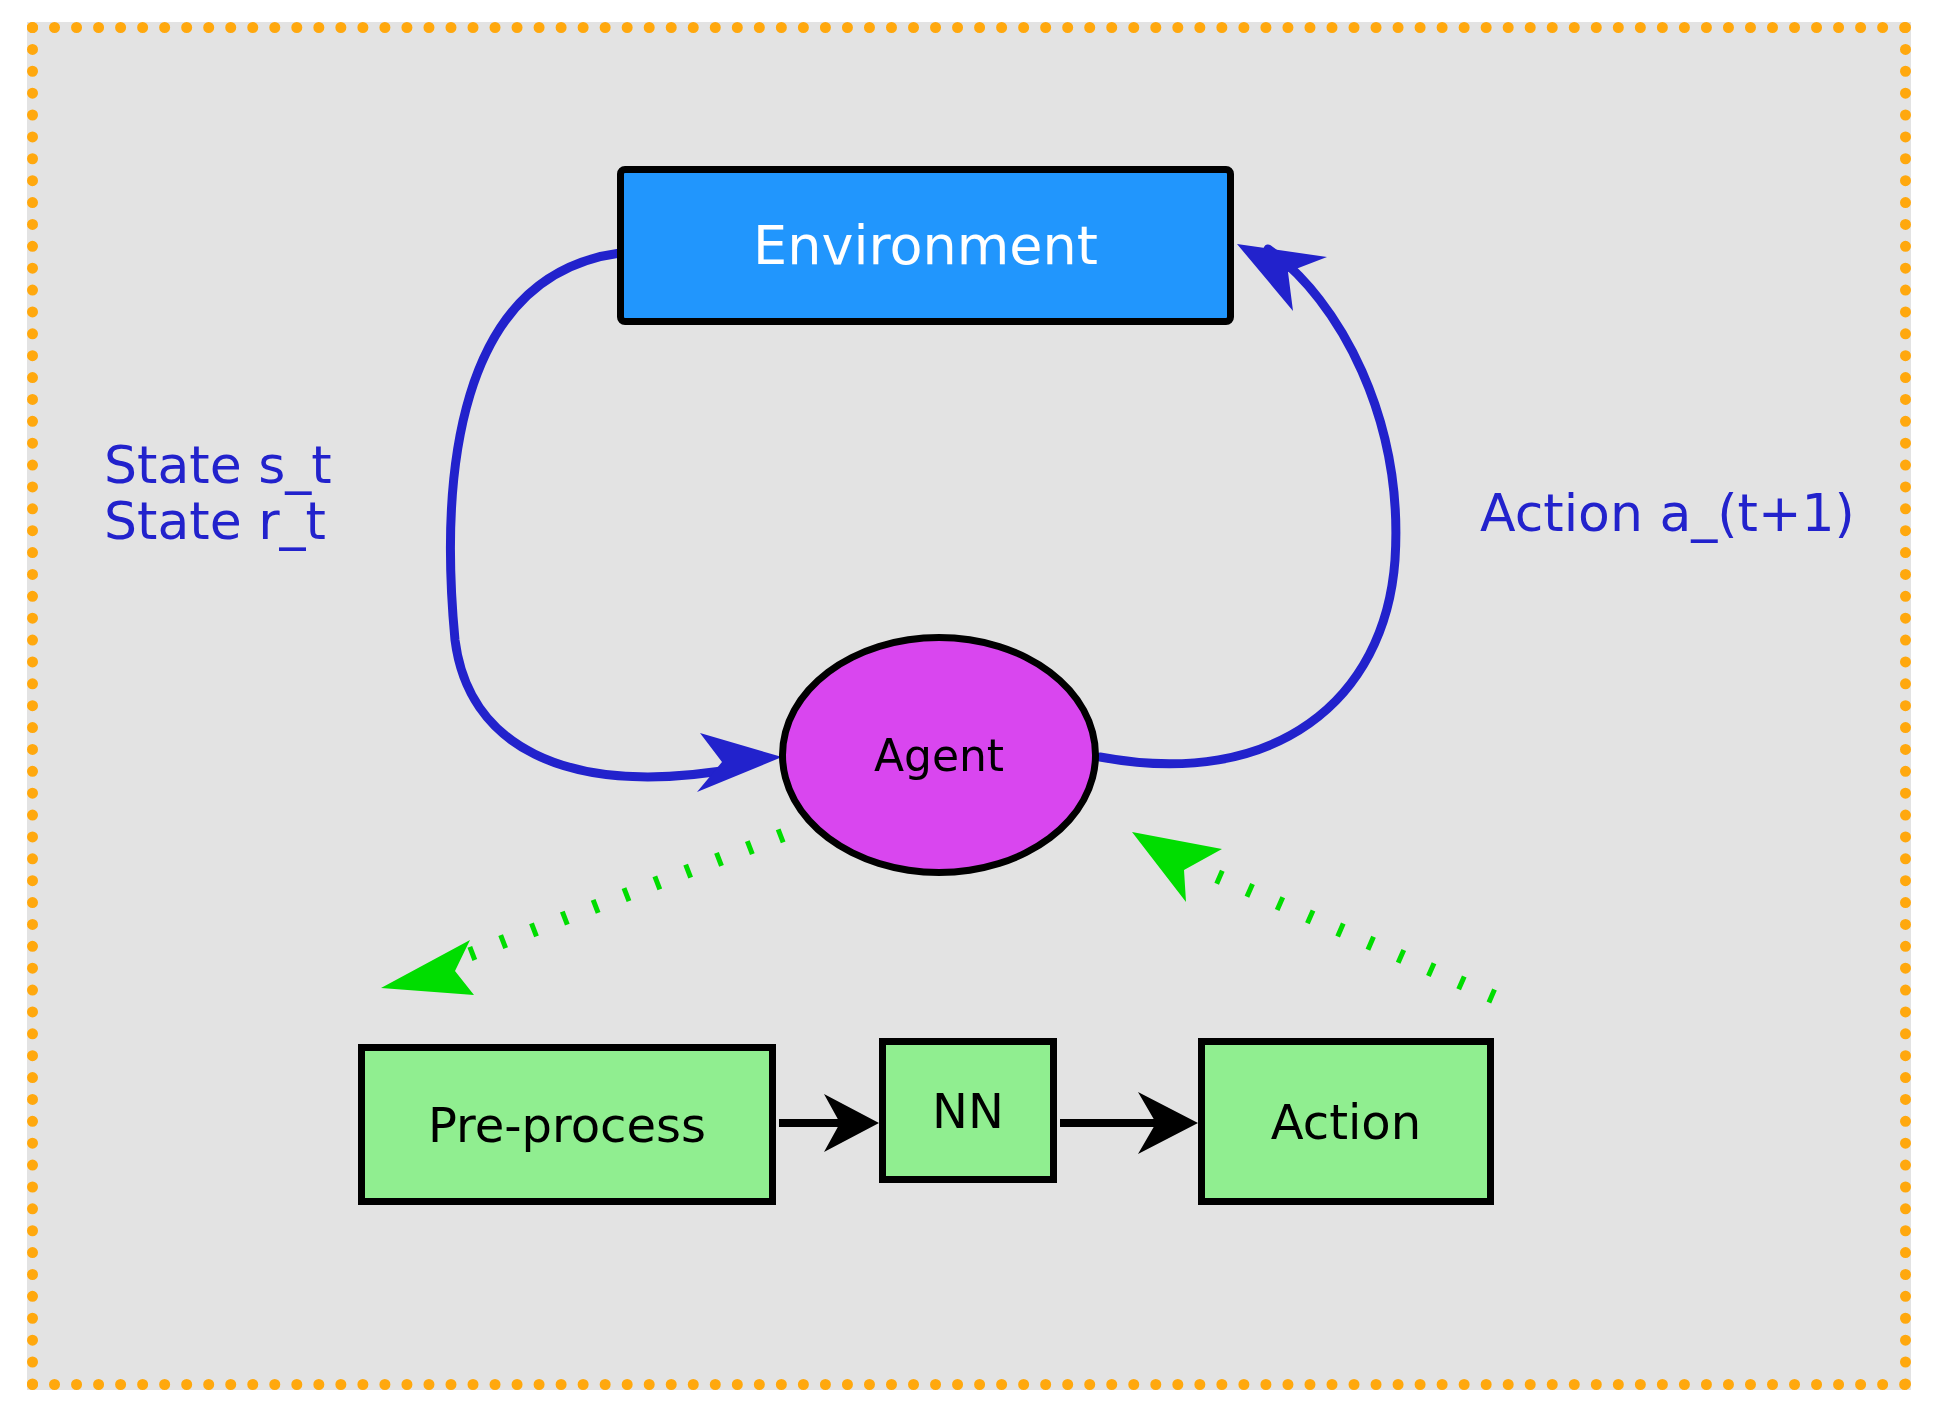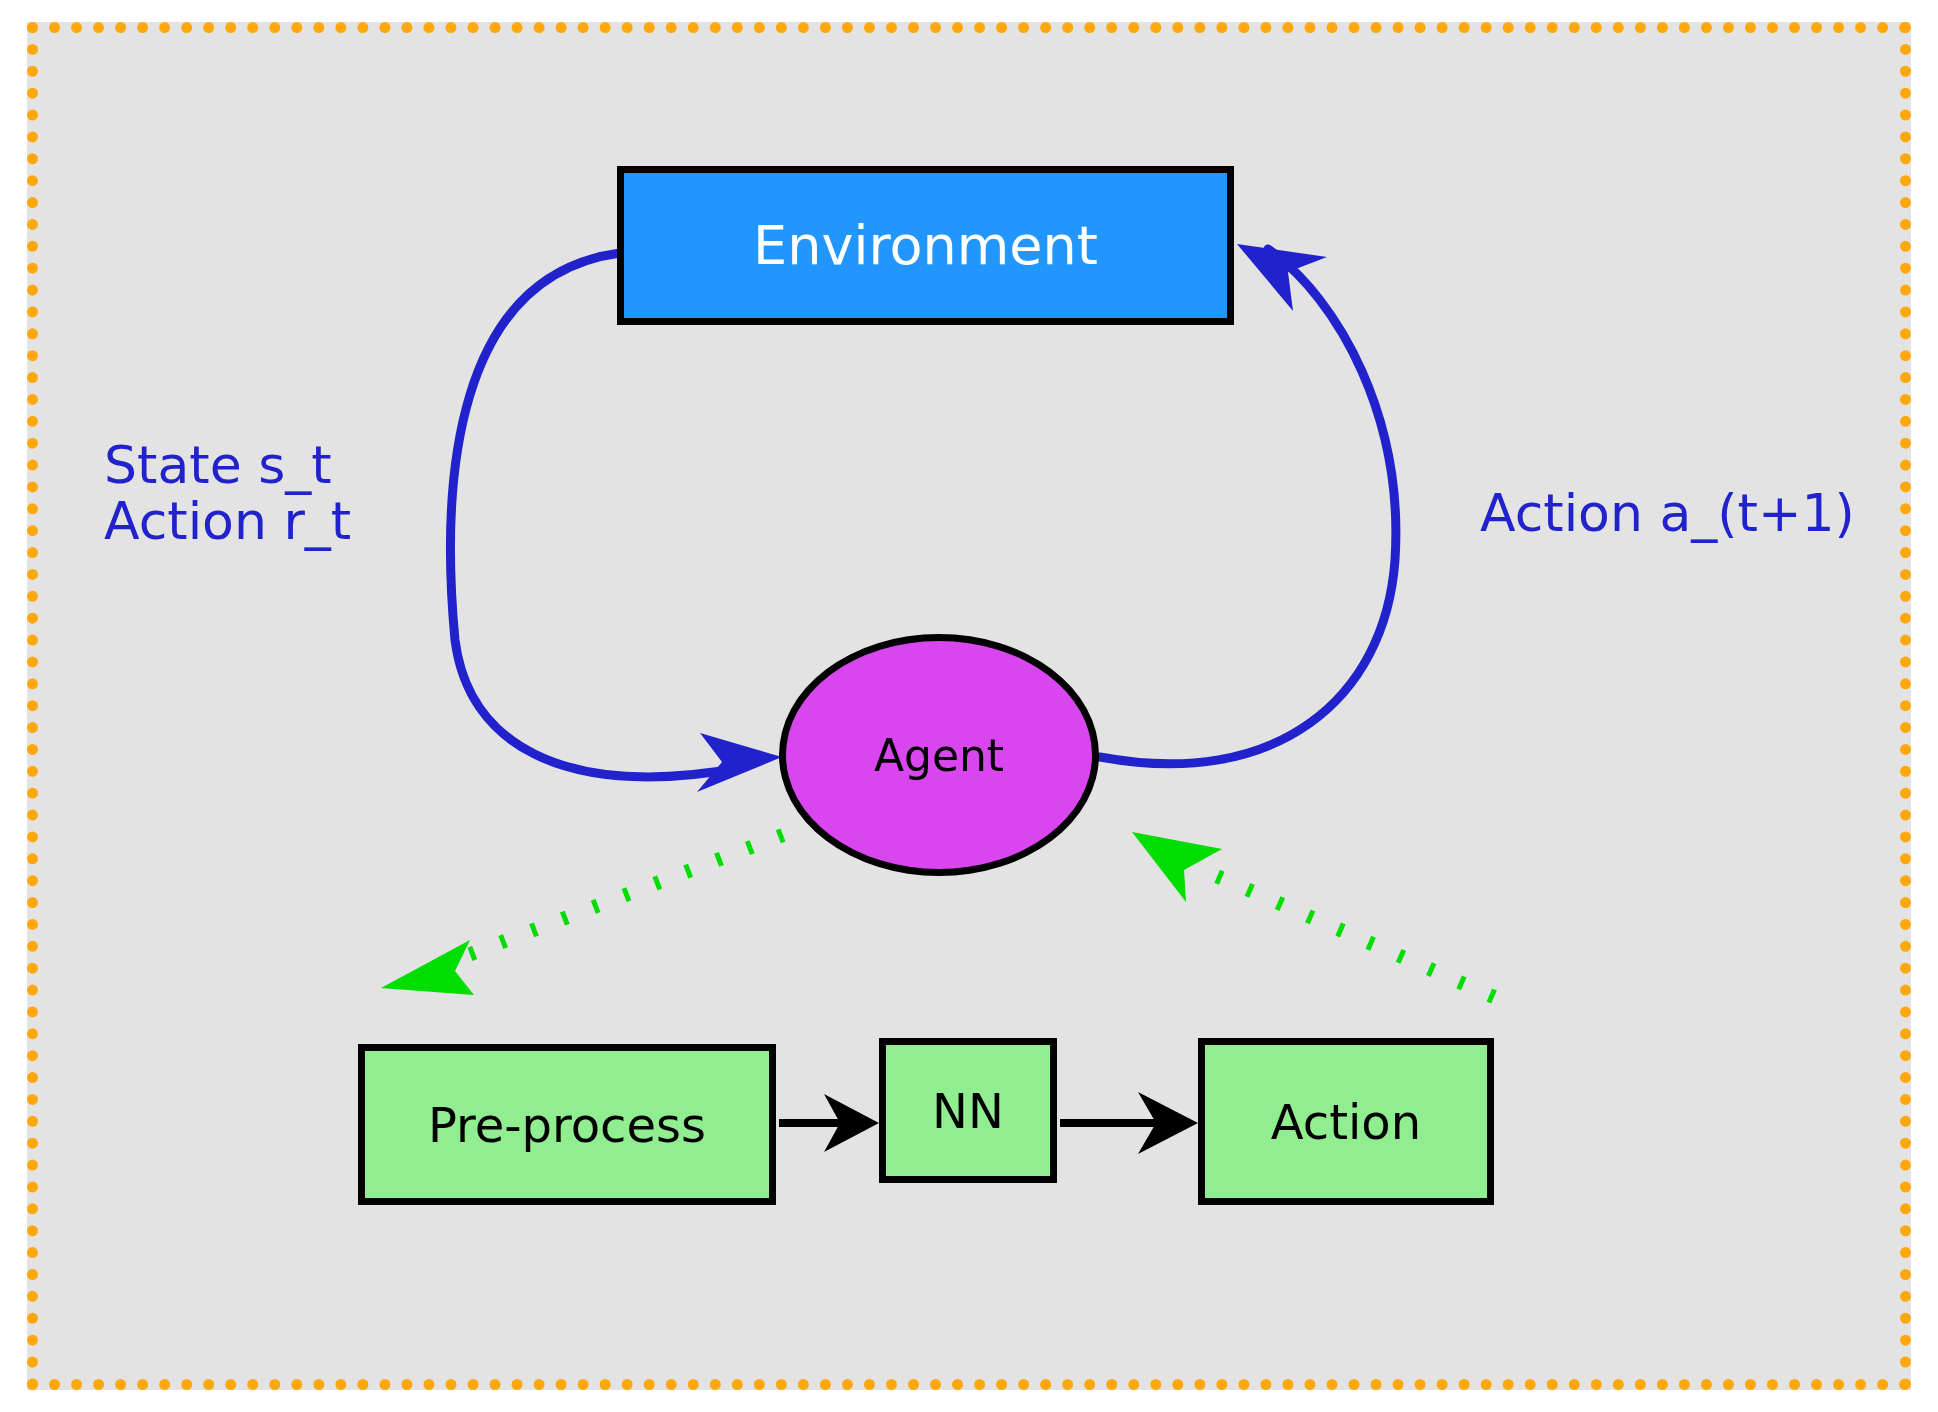--- a/index.html
+++ b/index.html
@@ -47,20 +47,21 @@
     white-space: nowrap;
   }
   #env-box {
     left: 617px;
     top: 166px;
     width: 617px;
     height: 159px;
     background: #2196fd;
     color: #ffffff;
     font-size: 54px;
+    border-radius: 8px;
   }
   #agent-ellipse {
     left: 779px;
     top: 634px;
     width: 320px;
     height: 242px;
     background: #d946ef;
     border-radius: 50%;
     font-size: 44px;
   }
@@ -154,17 +155,17 @@
   <div class="node" id="env-box">Environment</div>
 
   <div class="node" id="agent-ellipse">Agent</div>
 
   <div class="node" id="preprocess-box">Pre-process</div>
 
   <div class="node" id="nn-box">NN</div>
 
   <div class="node" id="action-box">Action</div>
 
-  <div class="annotation" id="state-reward-label"><span>State s_t</span><br><span>Action r_t</span></div>
+  <div class="annotation" id="state-reward-label"><span>State s_t</span><br><span>State r_t</span></div>
 
   <div class="annotation" id="action-label">Action a_(t+1)</div>
 
 </div>
 
 </body></html>

